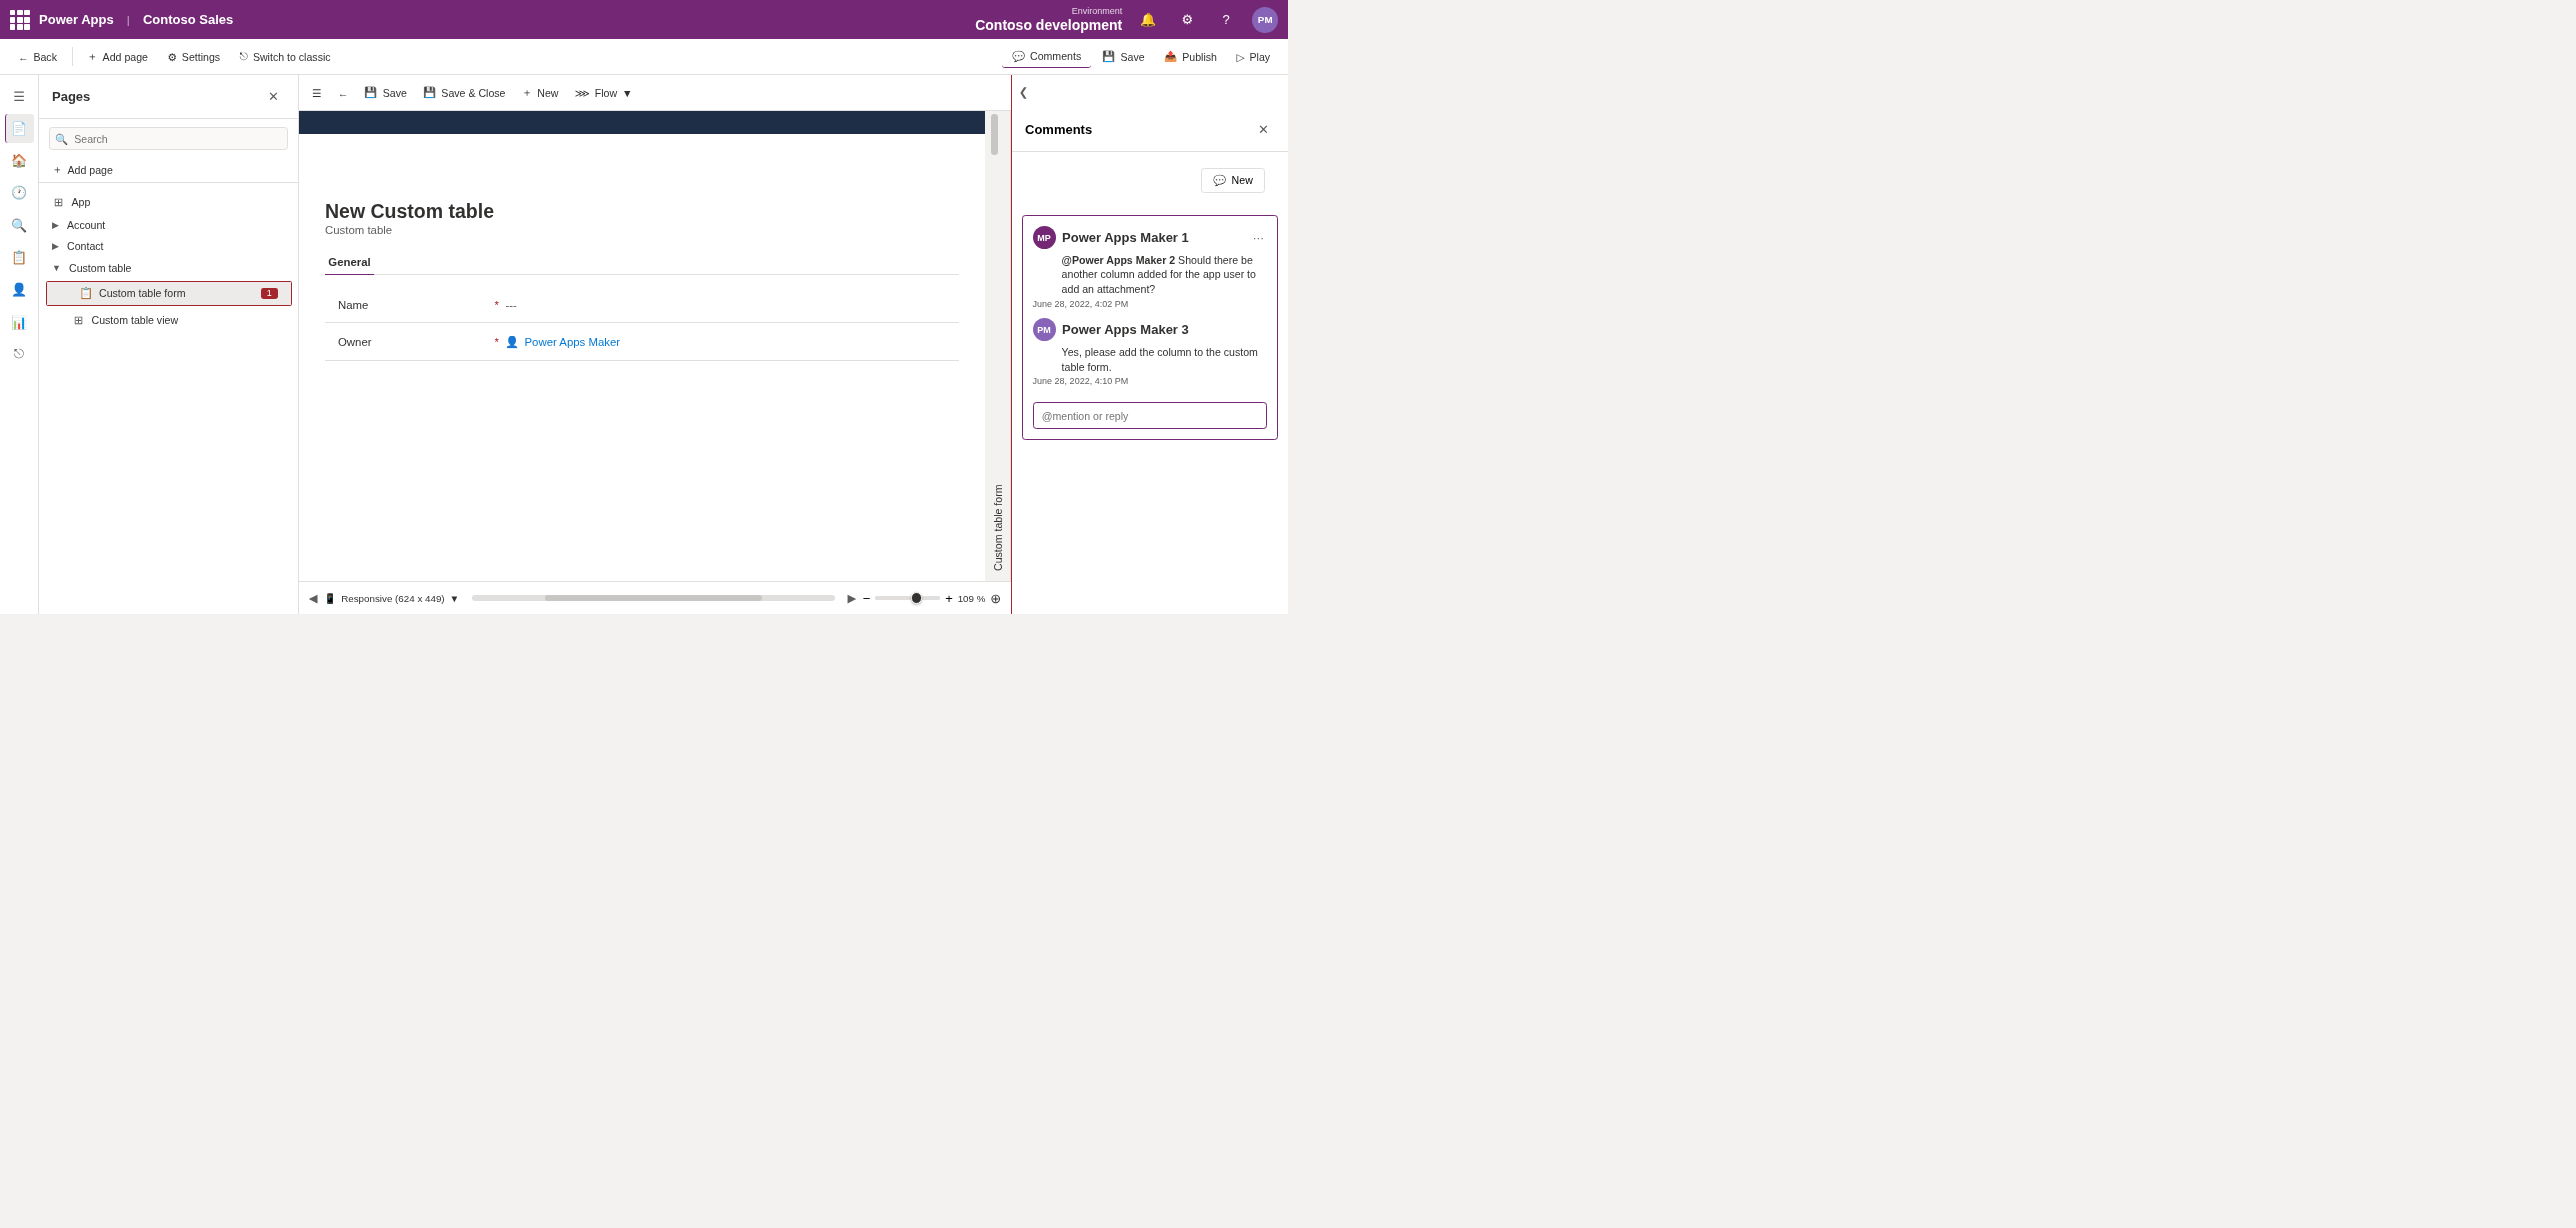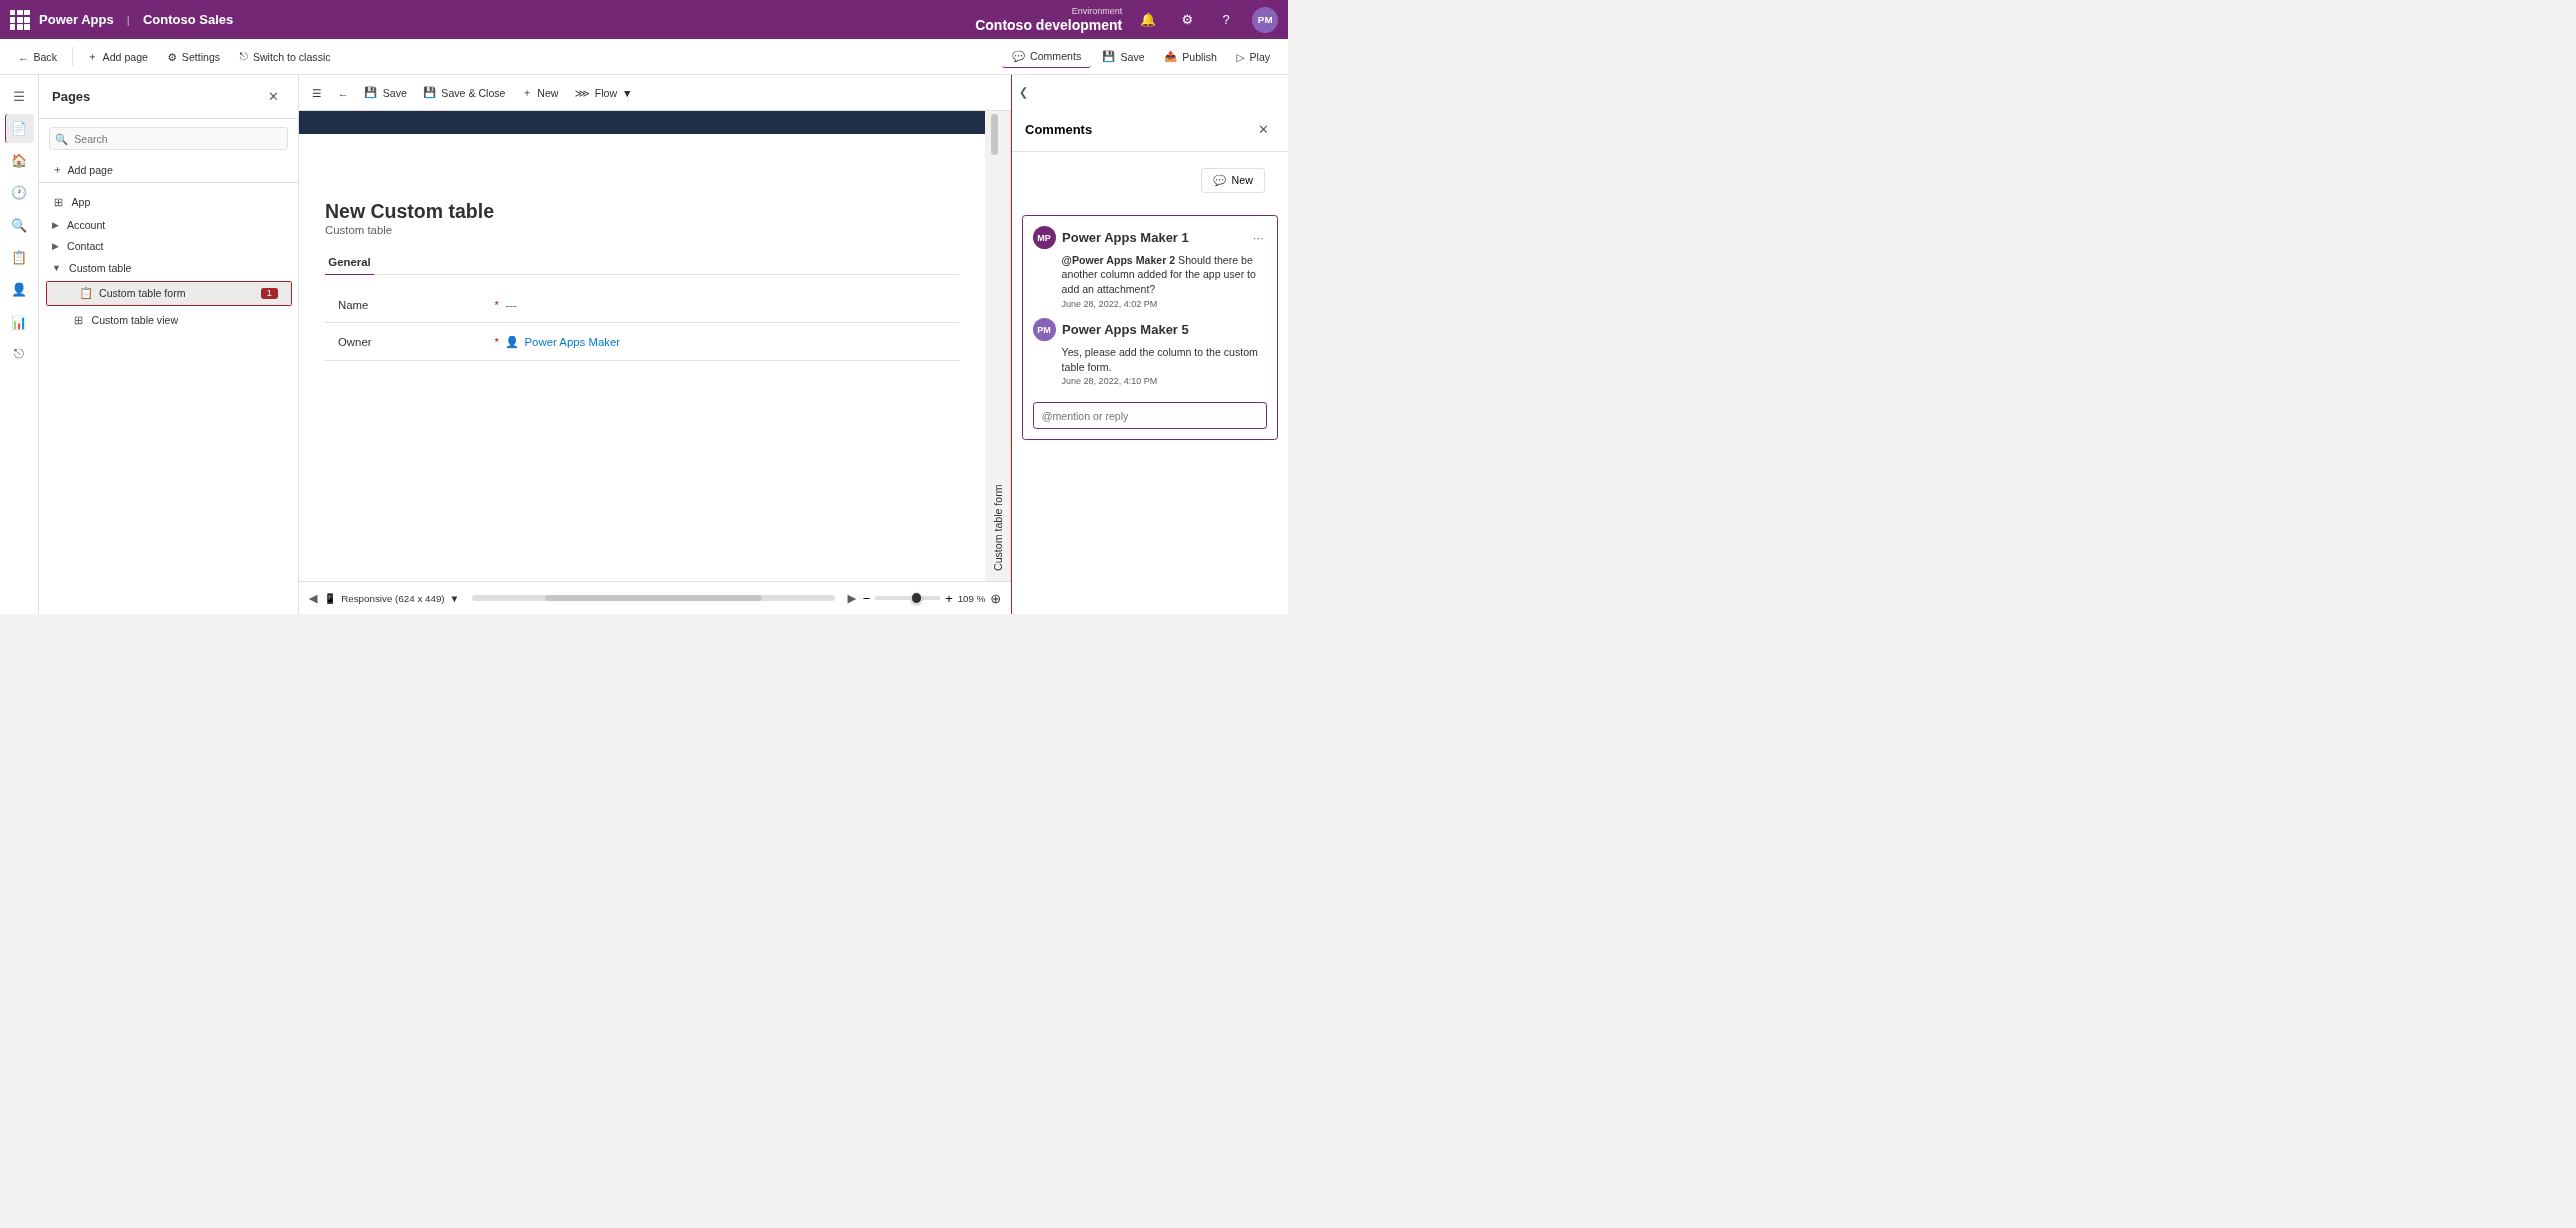--- a/index.html
+++ b/index.html
@@ -362,21 +362,21 @@
       width: 23px; height: 23px; border-radius: 50%;
       display: flex; align-items: center; justify-content: center;
       font-size: 9px; font-weight: 600; color: white; flex-shrink: 0;
     }
     .avatar-mp { background: #742774; }
     .avatar-pm { background: #8764b8; }
     .comment-author-name { font-size: 13px; font-weight: 600; color: #323130; flex: 1; }
     .comment-more-btn { background: none; border: none; cursor: pointer; font-size: 11.4px; color: #605e5c; padding: 1.6px 3.3px; }
     .comment-text { font-size: 10.6px; color: #323130; line-height: 1.4; margin-left: 29px; }
     .comment-text strong { font-weight: 600; }
-    .comment-time { font-size: 9px; color: #605e5c; margin-left: 29px; margin-top: 1.6px; }
+    .comment-time { font-size: 9px; color: #605e5c; margin-top: 1.6px; }
     .comment-reply-input {
       width: 100%;
       padding: 6.5px 8.1px;
       border: 0.8px solid #742774;
       border-radius: 3.3px;
       font-size: 10.6px;
       color: #a19f9d;
       outline: none;
       margin-top: 6.5px;
     }
@@ -631,21 +631,21 @@
         </div>
         <div class="comment-text">
           <strong>@Power Apps Maker 2</strong><span> Should there be another column added for the app user to add an attachment?</span>
         </div>
         <div class="comment-time">June 28, 2022, 4:02 PM</div>
       </div>
       
       <div class="comment-entry">
         <div class="comment-author-row">
           <div class="comment-avatar avatar-pm">PM</div>
-          <span class="comment-author-name">Power Apps Maker 5</span>
+          <span class="comment-author-name">Power Apps Maker 3</span>
         </div>
         <div class="comment-text">Yes, please add the column to the custom table form.</div>
         <div class="comment-time">June 28, 2022, 4:10 PM</div>
       </div>
       
       <input class="comment-reply-input" type="text" placeholder="@mention or reply" style="">
     </div>
   </div>
 
 </div>

